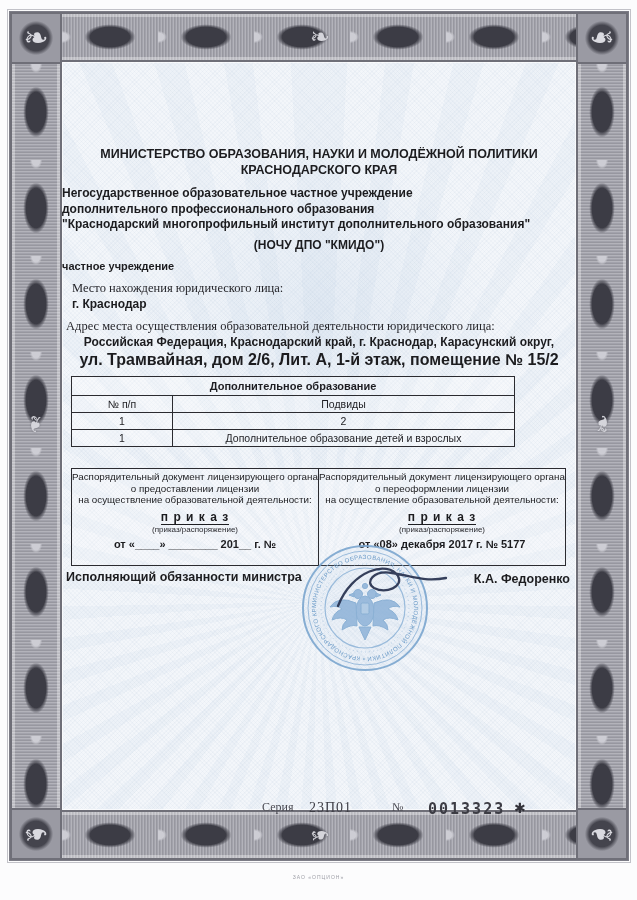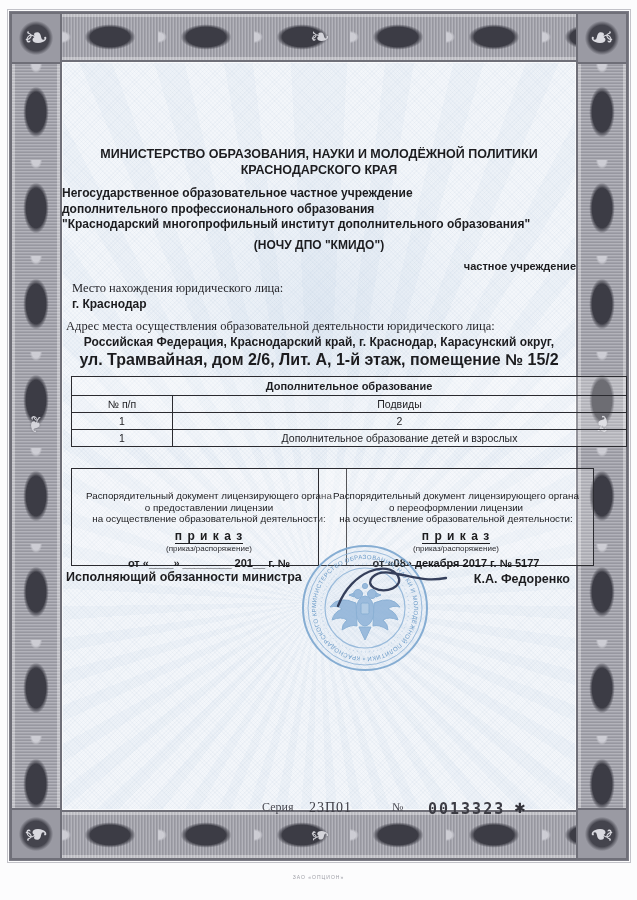--- a/index.html
+++ b/index.html
@@ -38,36 +38,36 @@
       radial-gradient(circle 240px at 50% 250px, rgba(172,196,222,.20), rgba(172,196,222,0) 72%),
       repeating-conic-gradient(from 0deg at 50% 540px, rgba(150,180,210,.07) 0deg 3deg, rgba(255,255,255,0) 3deg 7deg),
       repeating-linear-gradient(45deg, rgba(120,150,185,.05) 0 1px, transparent 1px 3px),
       repeating-linear-gradient(-45deg, rgba(120,150,185,.05) 0 1px, transparent 1px 3px);
     box-shadow:inset 0 0 0 1px rgba(255,255,255,.65);}
   .abs{position:absolute;}
   .annex{top:24px;right:8px;width:210px;text-align:center;font-size:10.5px;font-weight:700;line-height:12.5px;color:#26262b;}
   .ministry{top:84px;left:0;right:0;text-align:center;font-size:12.5px;font-weight:700;line-height:16px;}
   .org{top:124px;left:0;right:0;text-align:left;font-size:12px;font-weight:700;line-height:15.5px;}
   .org-short{top:176px;left:0;right:0;text-align:center;font-size:12px;font-weight:700;}
-  .org-type{top:198px;left:0;right:0;text-align:right;font-size:11px;font-weight:700;}
+  .org-type{top:198px;left:0;right:0;text-align:left;font-size:11px;font-weight:700;}
   .serif-label{font-family:"Liberation Serif",serif;font-size:12.5px;color:#26262b;}
   .loc-label{top:219px;left:10px;}
   .loc-value{top:235px;left:10px;font-size:12px;font-weight:700;}
   .addr-label{top:257px;left:4px;}
   .addr1{top:273px;left:0;right:0;text-align:center;font-size:12px;font-weight:700;}
   .addr2{top:289px;left:0;right:0;text-align:center;font-size:16px;font-weight:700;}
   
-  table.edu{position:absolute;top:314px;left:9px;width:556px;border-collapse:collapse;
+  table.edu{position:absolute;top:314px;left:9px;width:444px;border-collapse:collapse;
     font-size:10.5px;color:#1d1d21;background:rgba(255,255,255,.25);}
   table.edu td{border:1px solid #2b2b30;text-align:center;padding:2px 4px;}
   table.edu .ttl{font-weight:700;font-size:11px;padding:3px 4px;}
   table.edu .c1{width:92px;}
   
-  .obox{position:absolute;top:406px;width:276px;height:98px;border:1px solid #2b2b30;
-    text-align:center;font-size:9.8px;line-height:11.5px;padding-top:21px;box-sizing:border-box;background:rgba(255,255,255,.2);}
+  .obox{position:absolute;top:406px;width:248px;height:98px;border:1px solid #2b2b30;
+    text-align:center;font-size:9.8px;line-height:11.5px;padding-top:2px;box-sizing:border-box;background:rgba(255,255,255,.2);}
   .obox.left{left:9px;} .obox.right{left:256px;}
   .obox .b{font-weight:400;}
   .prikaz{display:inline-block;margin-top:6px;font-weight:700;font-size:12px;letter-spacing:1px;
     border-bottom:1.5px solid #1d1d21;padding-bottom:1px;}
   .prikaz-sub{font-size:8px;line-height:10px;color:#2a2a2f;}
   .odate{margin-top:4px;font-weight:700;font-size:11px;}
   
   .sig-pos{top:508px;left:4px;font-size:12.5px;font-weight:700;}
   .sig-name{top:510px;right:6px;font-size:12.5px;font-weight:700;}
   .stamp{top:481px;left:238px;width:130px;height:130px;}

